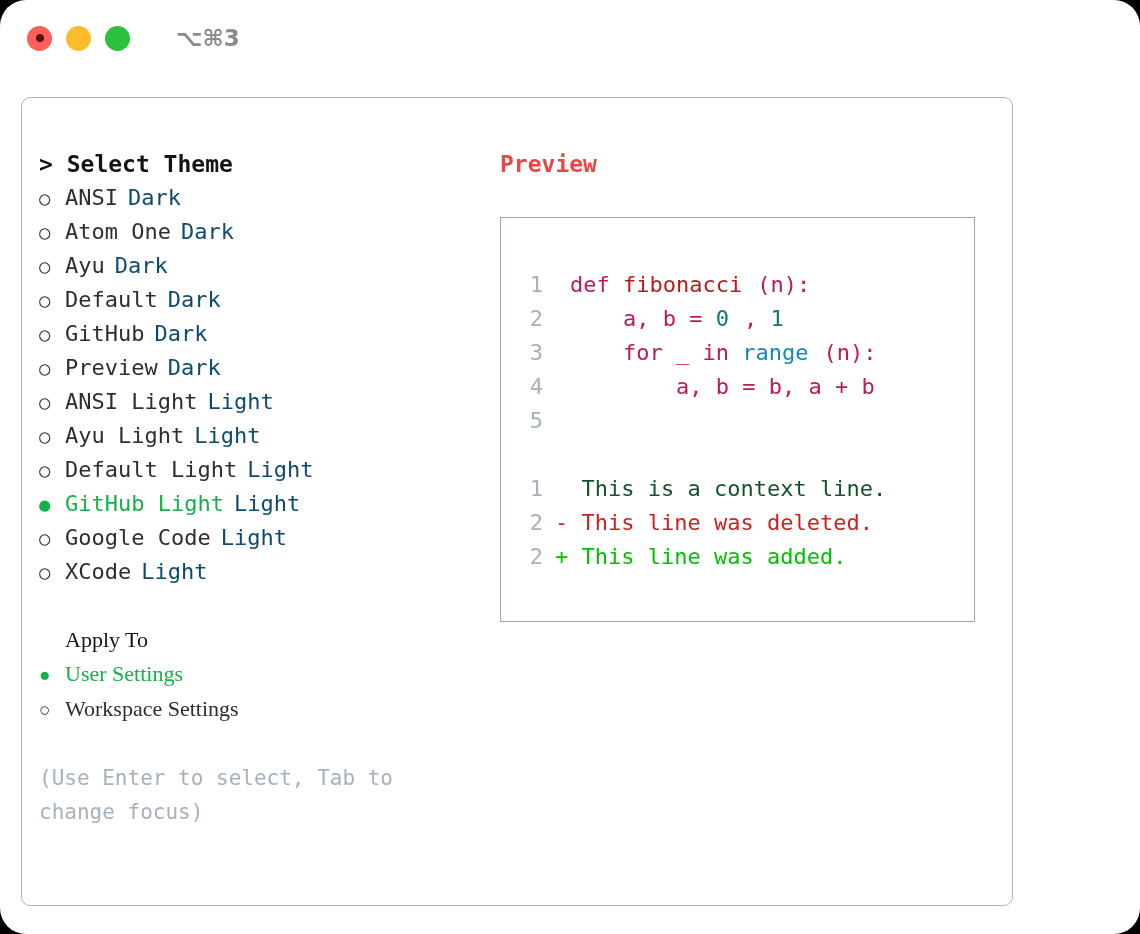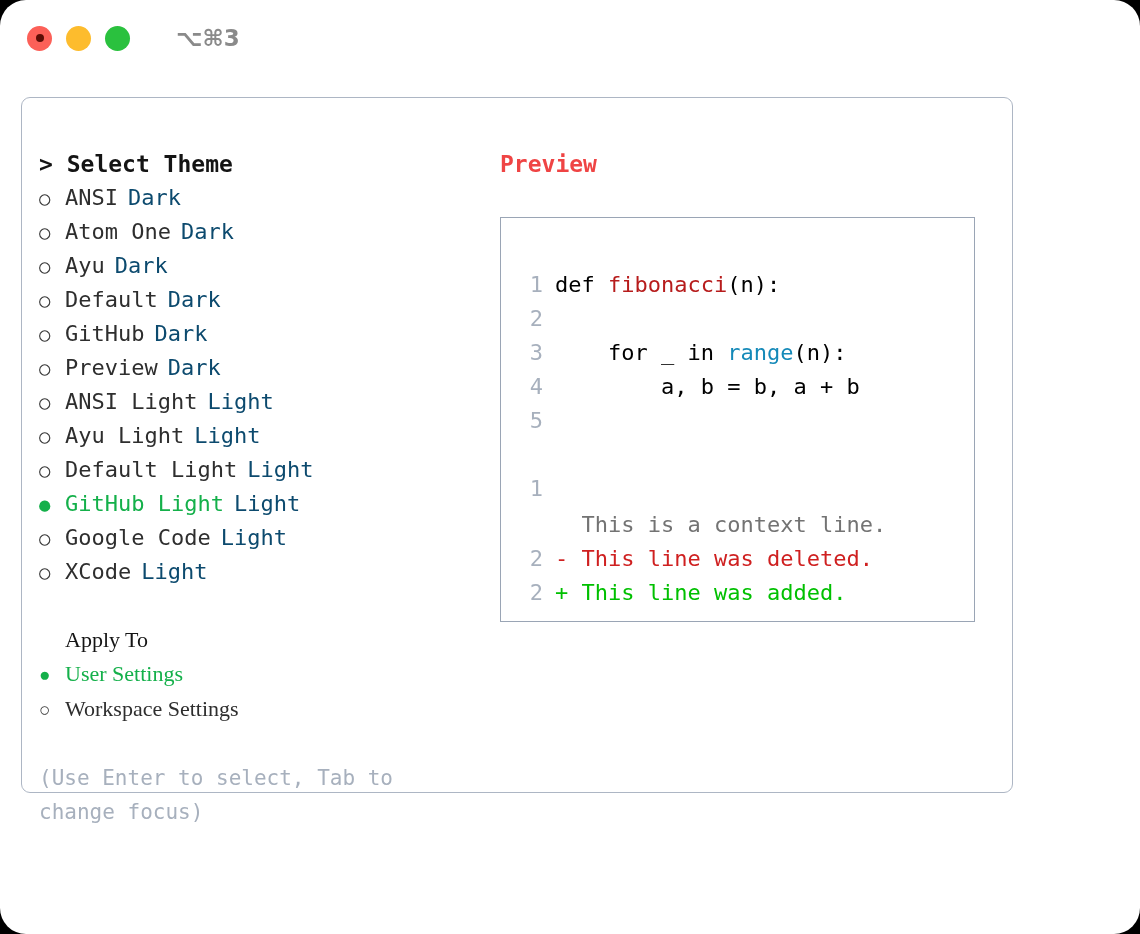--- a/index.html
+++ b/index.html
@@ -65,21 +65,21 @@
     letter-spacing: 0px;
     font-family: "DejaVu Sans", "Liberation Sans", sans-serif;
   }
 
   
   .panel {
     position: absolute;
     left: 21px;
     top: 97px;
     width: 992px;
-    height: 696px;
+    height: 809px;
     border: 1.6px solid #adb6c4;
     border-radius: 9px;
     box-sizing: border-box;
     background: #ffffff;
   }
 
   .columns {
     position: absolute;
     left: 0; top: 0;
     width: 100%;
@@ -176,27 +176,27 @@
     white-space: pre;
   }
   .ln {
     width: 54px;
     flex: 0 0 54px;
     text-align: right;
     padding-right: 12px;
     box-sizing: border-box;
     color: #a7b0bd;
   }
-  .code-txt { color: #000000; }
+  .code-txt { color: #be185d; margin-left: 15px; }
   .tok-fn   { color: #b71c1c; }
   .tok-num  { color: #10767c; }
   .tok-call { color: #1489b8; }
 
   .diff-gap { height: 34px; }
-  .diff-ctx  { color: #737373; margin-top: 36px; }
+  .diff-ctx  { color: #14532d; }
   .diff-del  { color: #cf2020; }
   .diff-add  { color: #00c000; }
 </style>
 </head>
 <body>
 
 <div class="window">
 
   <div class="titlebar">
     <div class="lights">
@@ -238,21 +238,21 @@
         </div>
 
         <div class="hint">(Use Enter to select, Tab to change focus)</div>
       </div>
 
       <div class="right-col">
         <div class="preview-title">Preview</div>
         <div class="preview-box">
           <div id="code-block">
               <div class="code-line"><span class="ln">1</span><span><span class="code-txt">def </span><span class="tok-fn">fibonacci</span><span class="code-txt">(n):</span></span></div>
-              <div class="code-line"><span class="ln">2</span></div>
+              <div class="code-line"><span class="ln">2</span><span><span class="code-txt">    a, b = </span><span class="tok-num">0</span><span class="code-txt">, </span><span class="tok-num">1</span></span></div>
               <div class="code-line"><span class="ln">3</span><span><span class="code-txt">    for _ in </span><span class="tok-call">range</span><span class="code-txt">(n):</span></span></div>
               <div class="code-line"><span class="ln">4</span><span><span class="code-txt">        a, b = b, a + b</span></span></div>
               <div class="code-line"><span class="ln">5</span></div>
             </div>
           <div class="diff-gap"></div>
           <div id="diff-block">
               <div class="code-line"><span class="ln">1</span><span class="diff-ctx"> </span><span class="diff-ctx"> This is a context line.</span></div>
               <div class="code-line"><span class="ln">2</span><span class="diff-del">-</span><span class="diff-del"> This line was deleted.</span></div>
               <div class="code-line"><span class="ln">2</span><span class="diff-add">+</span><span class="diff-add"> This line was added.</span></div>
             </div>

